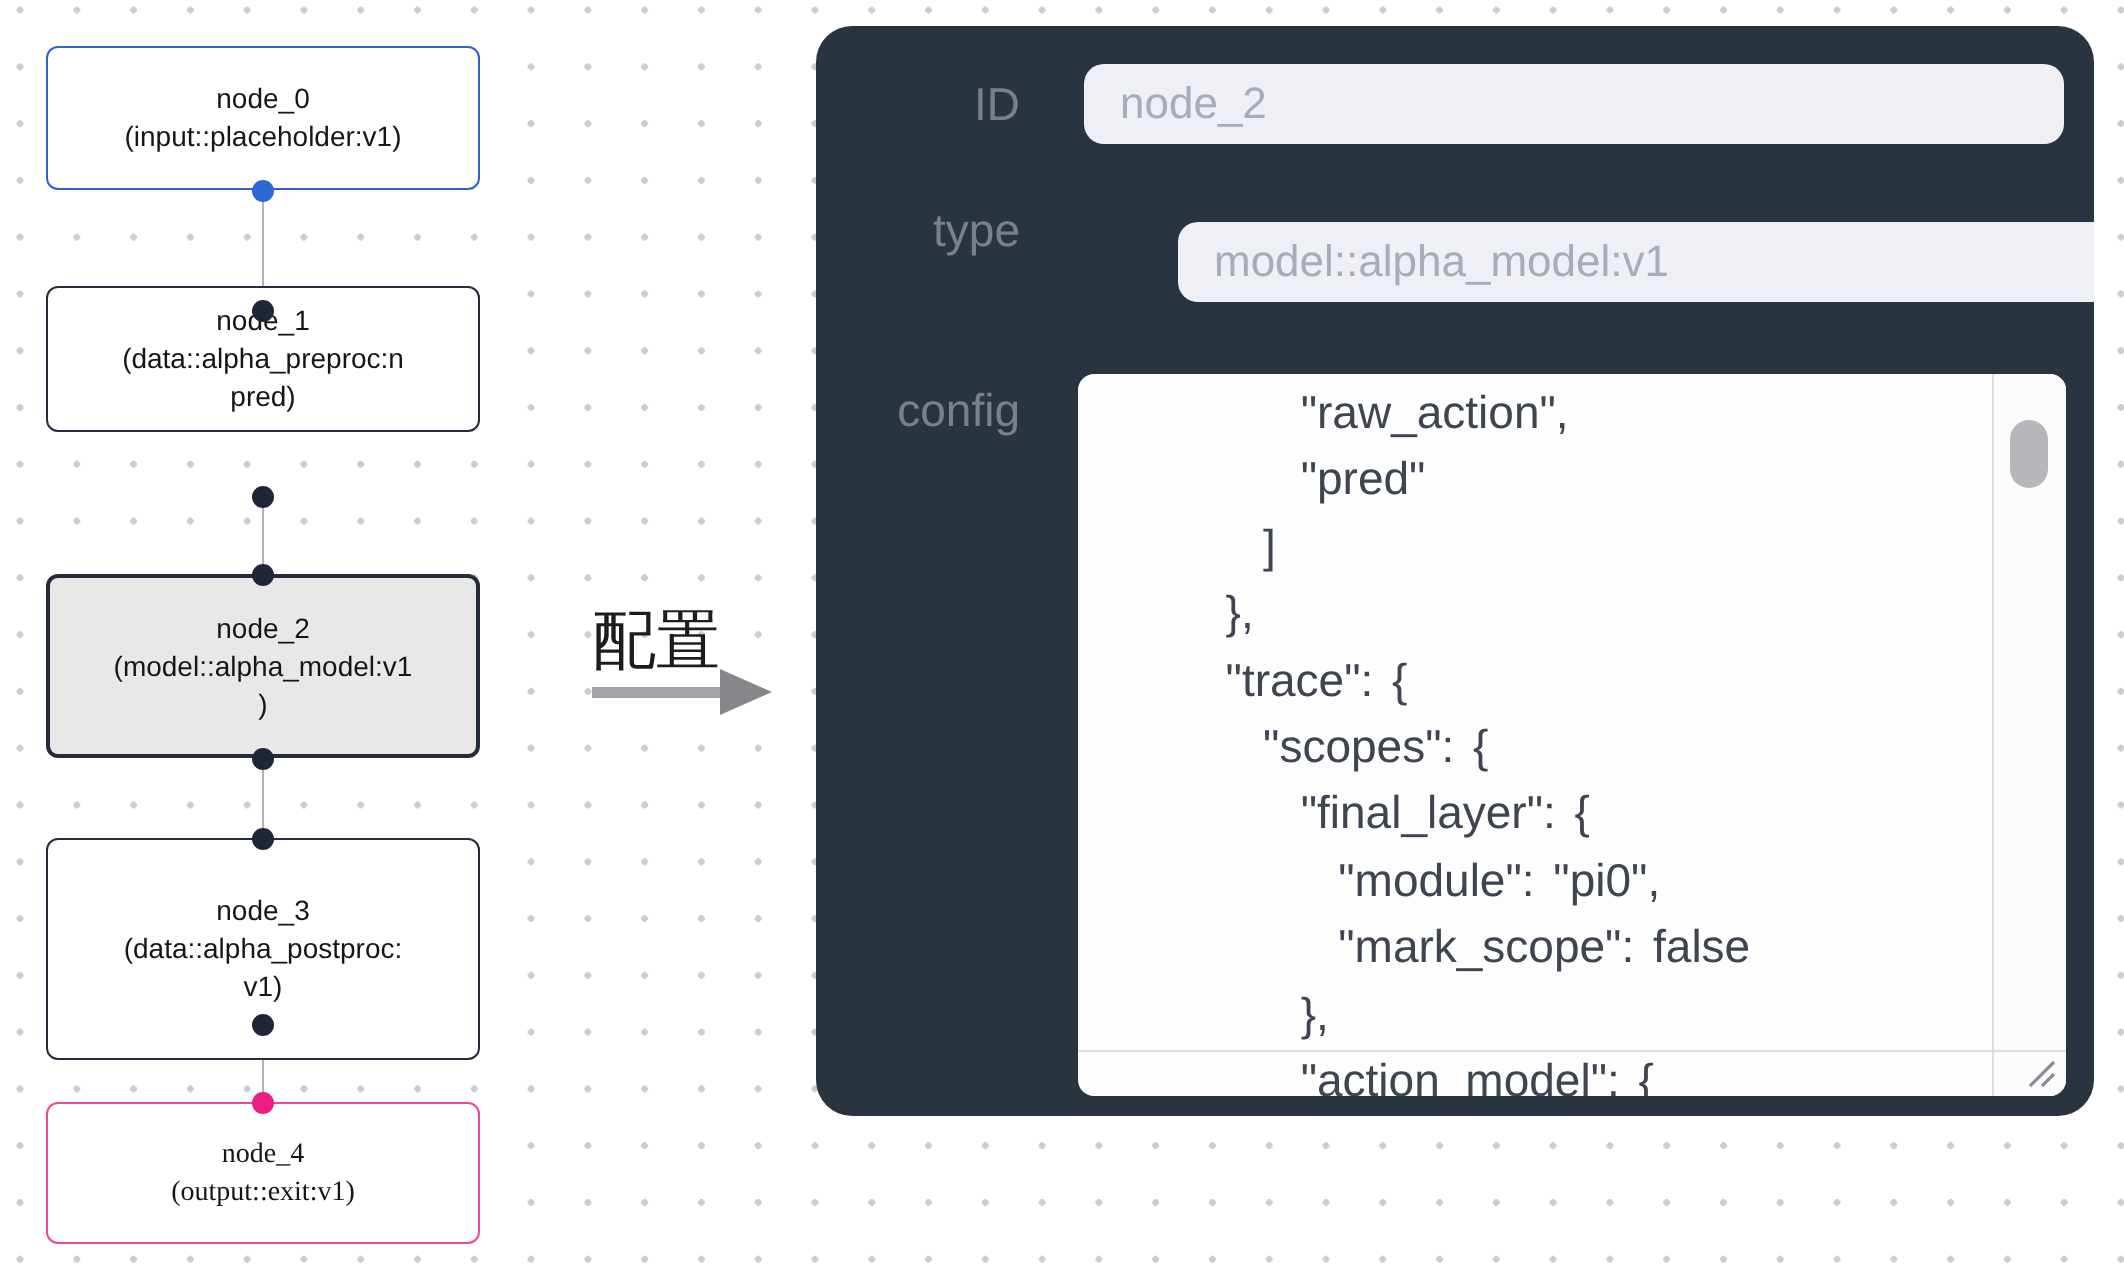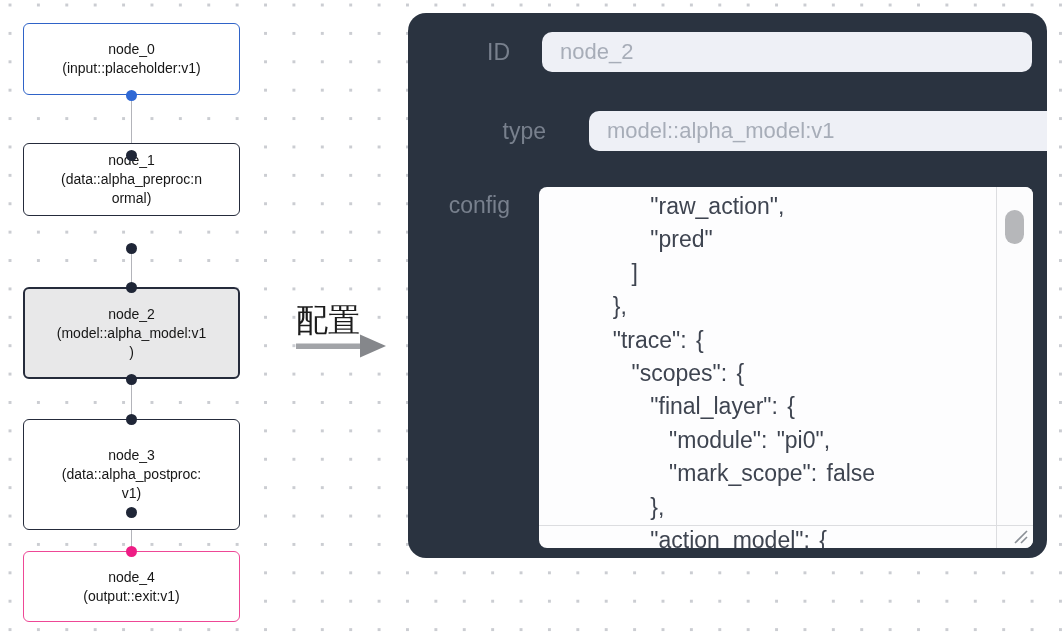--- a/index.html
+++ b/index.html
@@ -35,21 +35,21 @@
     font-size: 14px;
     line-height: 19px;
     color: #161616;
     white-space: nowrap;
     text-align: left;
   }
   .node-0 { top: 23px;  height: 72px; border-color: #2f63c8; }
   .node-1 { top: 143px; height: 73px; }
   .node-2 { top: 287px; height: 92px; background: #e8e8e9; border-width: 2px; }
   .node-3 { top: 419px; height: 111px; }
-  .node-4 { top: 551px; height: 71px; border-color: #ee4796; }
+  .node-4 { top: 551px; height: 71px; border-color: #ee4796; font-family: Liberation Serif, serif; }
 
   .edge {
     position: absolute;
     left: 130.5px;
     width: 1.5px;
     background: #b3b4ba;
     z-index: 1;
   }
   .handle {
     position: absolute;
@@ -108,21 +108,21 @@
     border: none;
     outline: none;
     border-radius: 10px;
     padding: 0 18px;
     font-size: 22px;
     color: #a7adb8;
     font-family: "Liberation Sans", sans-serif;
   }
   .label-id   { top: 19px; }
   .input-id   { top: 19px; }
-  .label-type { top: 98px; margin-left: 36px; }
+  .label-type { top: 82px; }
   .input-type { top: 98px; margin-left: 47px; }
   .label-config { top: 176px; line-height: 33px; }
 
   .config-box {
     position: absolute;
     left: 131px;
     top: 174px;
     width: 494px;
     height: 361px;
     background: #fdfdfe;
@@ -192,21 +192,21 @@
   <div class="edge" style="top:379px; height:40px;"></div>
   <div class="edge" style="top:512px; height:39px;"></div>
 
   <div class="node node-0">
     <div class="nline">node_0</div>
     <div class="nline">(input::placeholder:v1)</div>
   </div>
   <div class="node node-1">
     <div class="nline">node_1</div>
     <div class="nline">(data::alpha_preproc:n</div>
-    <div class="nline">ormal)</div>
+    <div class="nline">pred)</div>
   </div>
   <div class="node node-2">
     <div class="nline">node_2</div>
     <div class="nline">(model::alpha_model:v1</div>
     <div class="nline">)</div>
   </div>
   <div class="node node-3">
     <div class="nline">node_3</div>
     <div class="nline">(data::alpha_postproc:</div>
     <div class="nline">v1)</div>

